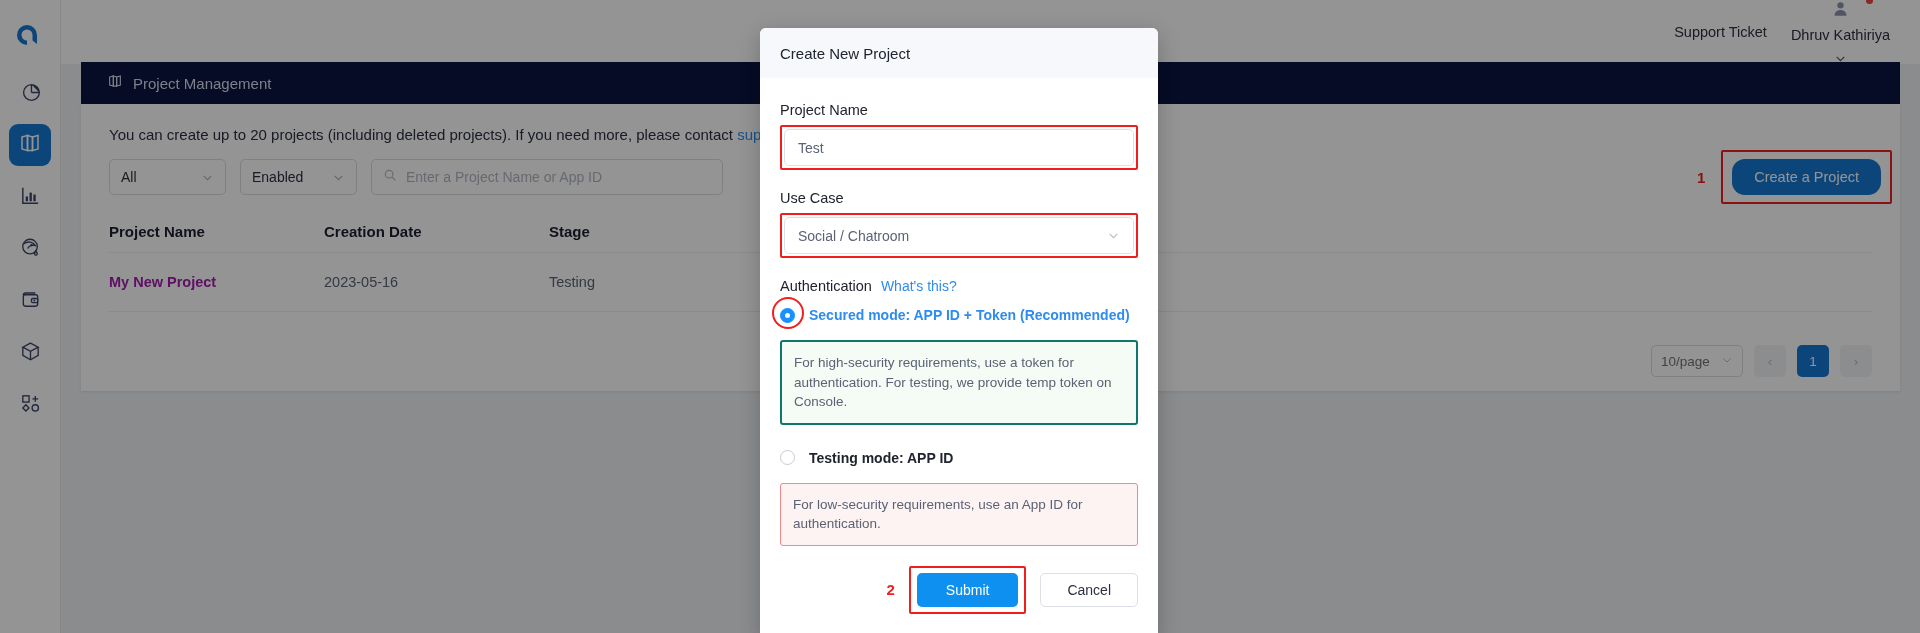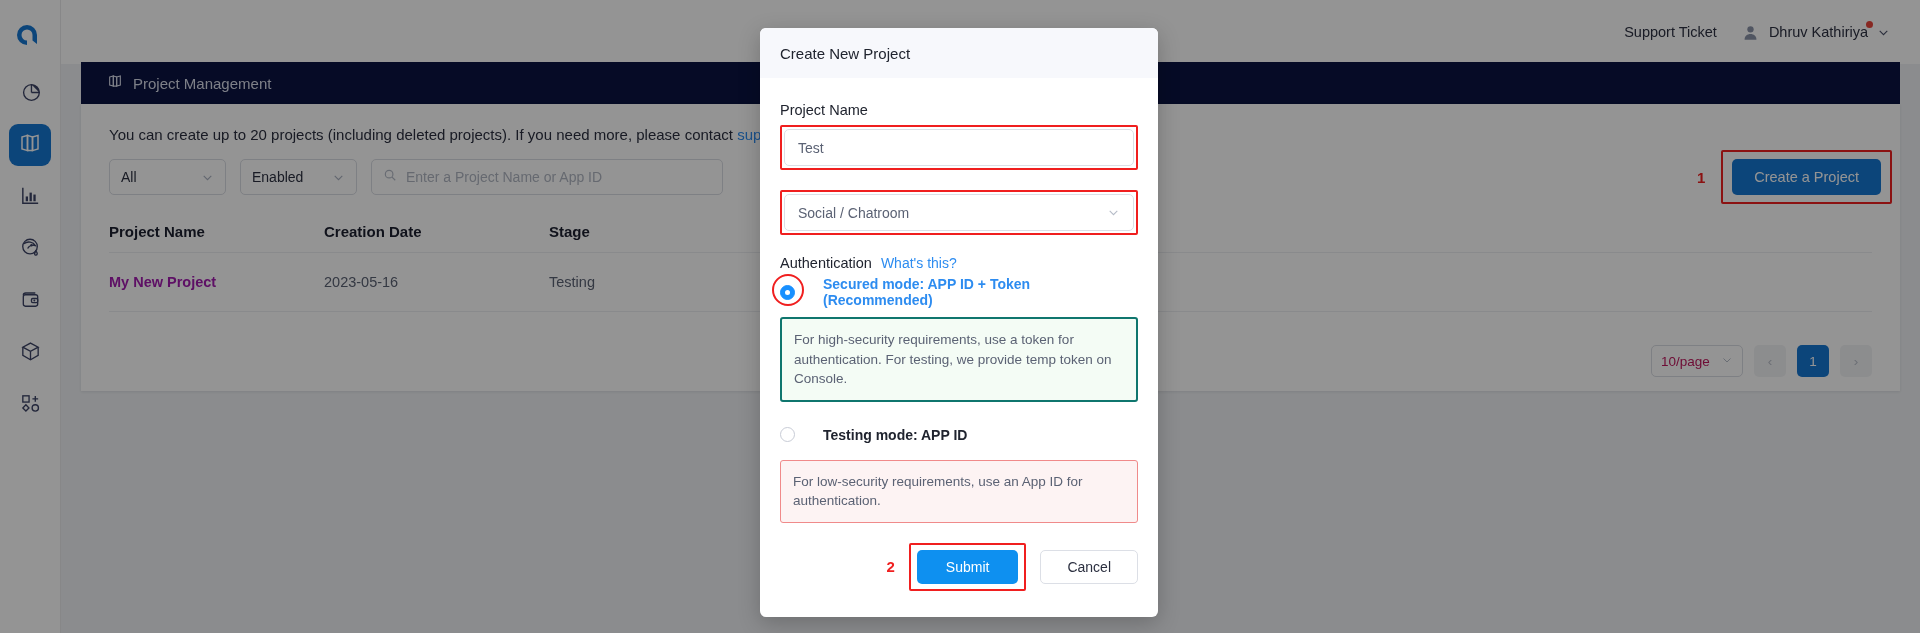--- a/index.html
+++ b/index.html
@@ -57,20 +57,21 @@
     padding-right: 30px;
     gap: 24px;
     z-index: 10;
   }
   .support-link {
     font-size: 14.5px; color: #2d3142; cursor: pointer;
   }
   .user-box {
     display: flex; align-items: center; gap: 9px; cursor: pointer;
     position: relative;
+    flex-direction: column;
   }
   .avatar-ico { color: #8a93a8; display:flex; }
   .user-name { font-size: 14.5px; color: #2d3142; }
   .user-dot {
     position: absolute; right: 17px; top: -2px;
     width: 7px; height: 7px; border-radius: 50%;
     background: #e8453c;
   }
   .caret { color: #4a5068; display: flex; }
 
@@ -141,21 +142,21 @@
     color: #f01f1f; font-size: 15px; font-weight: bold;
     margin-right: 16px;
   }
   .hl-red {
     border: 2.5px solid #f01f1f;
     padding: 7px 9px;
     border-radius: 2px;
   }
   .btn-primary {
     background: #1677d2; color: #fff;
-    border: none; border-radius: 5px;
+    border: none; border-radius: 13px;
     height: 36px; padding: 0 22px;
     font-size: 14.5px;
     font-family: "Liberation Sans", sans-serif;
     cursor: pointer;
   }
 
   
   table.proj {
     width: calc(100% - 56px);
     margin: 18px 28px 0 28px;
@@ -190,21 +191,21 @@
 
   
   .pager {
     position: absolute; right: 28px; bottom: 14px;
     display: flex; align-items: center; gap: 11px;
   }
   .pager .perpage {
     width: 92px; height: 32px;
     border: 1px solid #d9dce3; border-radius: 5px;
     display: flex; align-items: center; justify-content: space-between;
-    padding: 0 9px; font-size: 13.5px; color: #be185d;
+    padding: 0 9px; font-size: 13.5px; color: #737373;
     cursor: pointer; background: #fff;
   }
   .pg-btn {
     width: 32px; height: 32px; border-radius: 5px;
     background: #f2f3f5; color: #b9bec9;
     display: flex; align-items: center; justify-content: center;
     font-size: 13.5px; cursor: pointer;
   }
   .pg-btn.cur { background: #1677d2; color: #fff; }
 
@@ -247,21 +248,21 @@
   .dd-input .chev { color: #b6bcc8; display: flex; }
 
   .auth-row {
     display: flex; align-items: baseline; gap: 9px;
     margin-bottom: 6px;
   }
   .auth-label { font-size: 14.5px; color: #20242f; }
   .whats-this { font-size: 14px; color: #2d8cf0; cursor: pointer; }
 
   .radio-row {
-    display: flex; align-items: center; gap: 28px;
+    display: flex; align-items: center; gap: 14px;
     height: 30px;
     position: relative;
   }
   .radio-outer {
     width: 15px; height: 15px; border-radius: 50%;
     border: 1px solid #c8ccd6; background: #fff;
     display: flex; align-items: center; justify-content: center;
     flex: none;
   }
   .radio-outer.on { border-color: #1890ff; background: #1890ff; }
@@ -531,20 +532,21 @@
 
   <div class="modal">
     <div class="modal-head">Create New Project</div>
     <div class="modal-body">
 
       <div class="field-label">Project Name</div>
       <div class="hl-box">
         <input class="txt-input" type="text" value="Test" style="">
       </div>
 
+      <div class="field-label">Use Case</div>
       <div class="hl-box">
         <div class="dd-input">
           <span>Social / Chatroom</span>
           <span class="chev">
             <svg width="13" height="13" viewBox="0 0 24 24" fill="none" stroke="currentColor" stroke-width="2">
                 <path d="M5 9 L12 16 L19 9"></path>
               </svg>
           </span>
         </div>
       </div>

